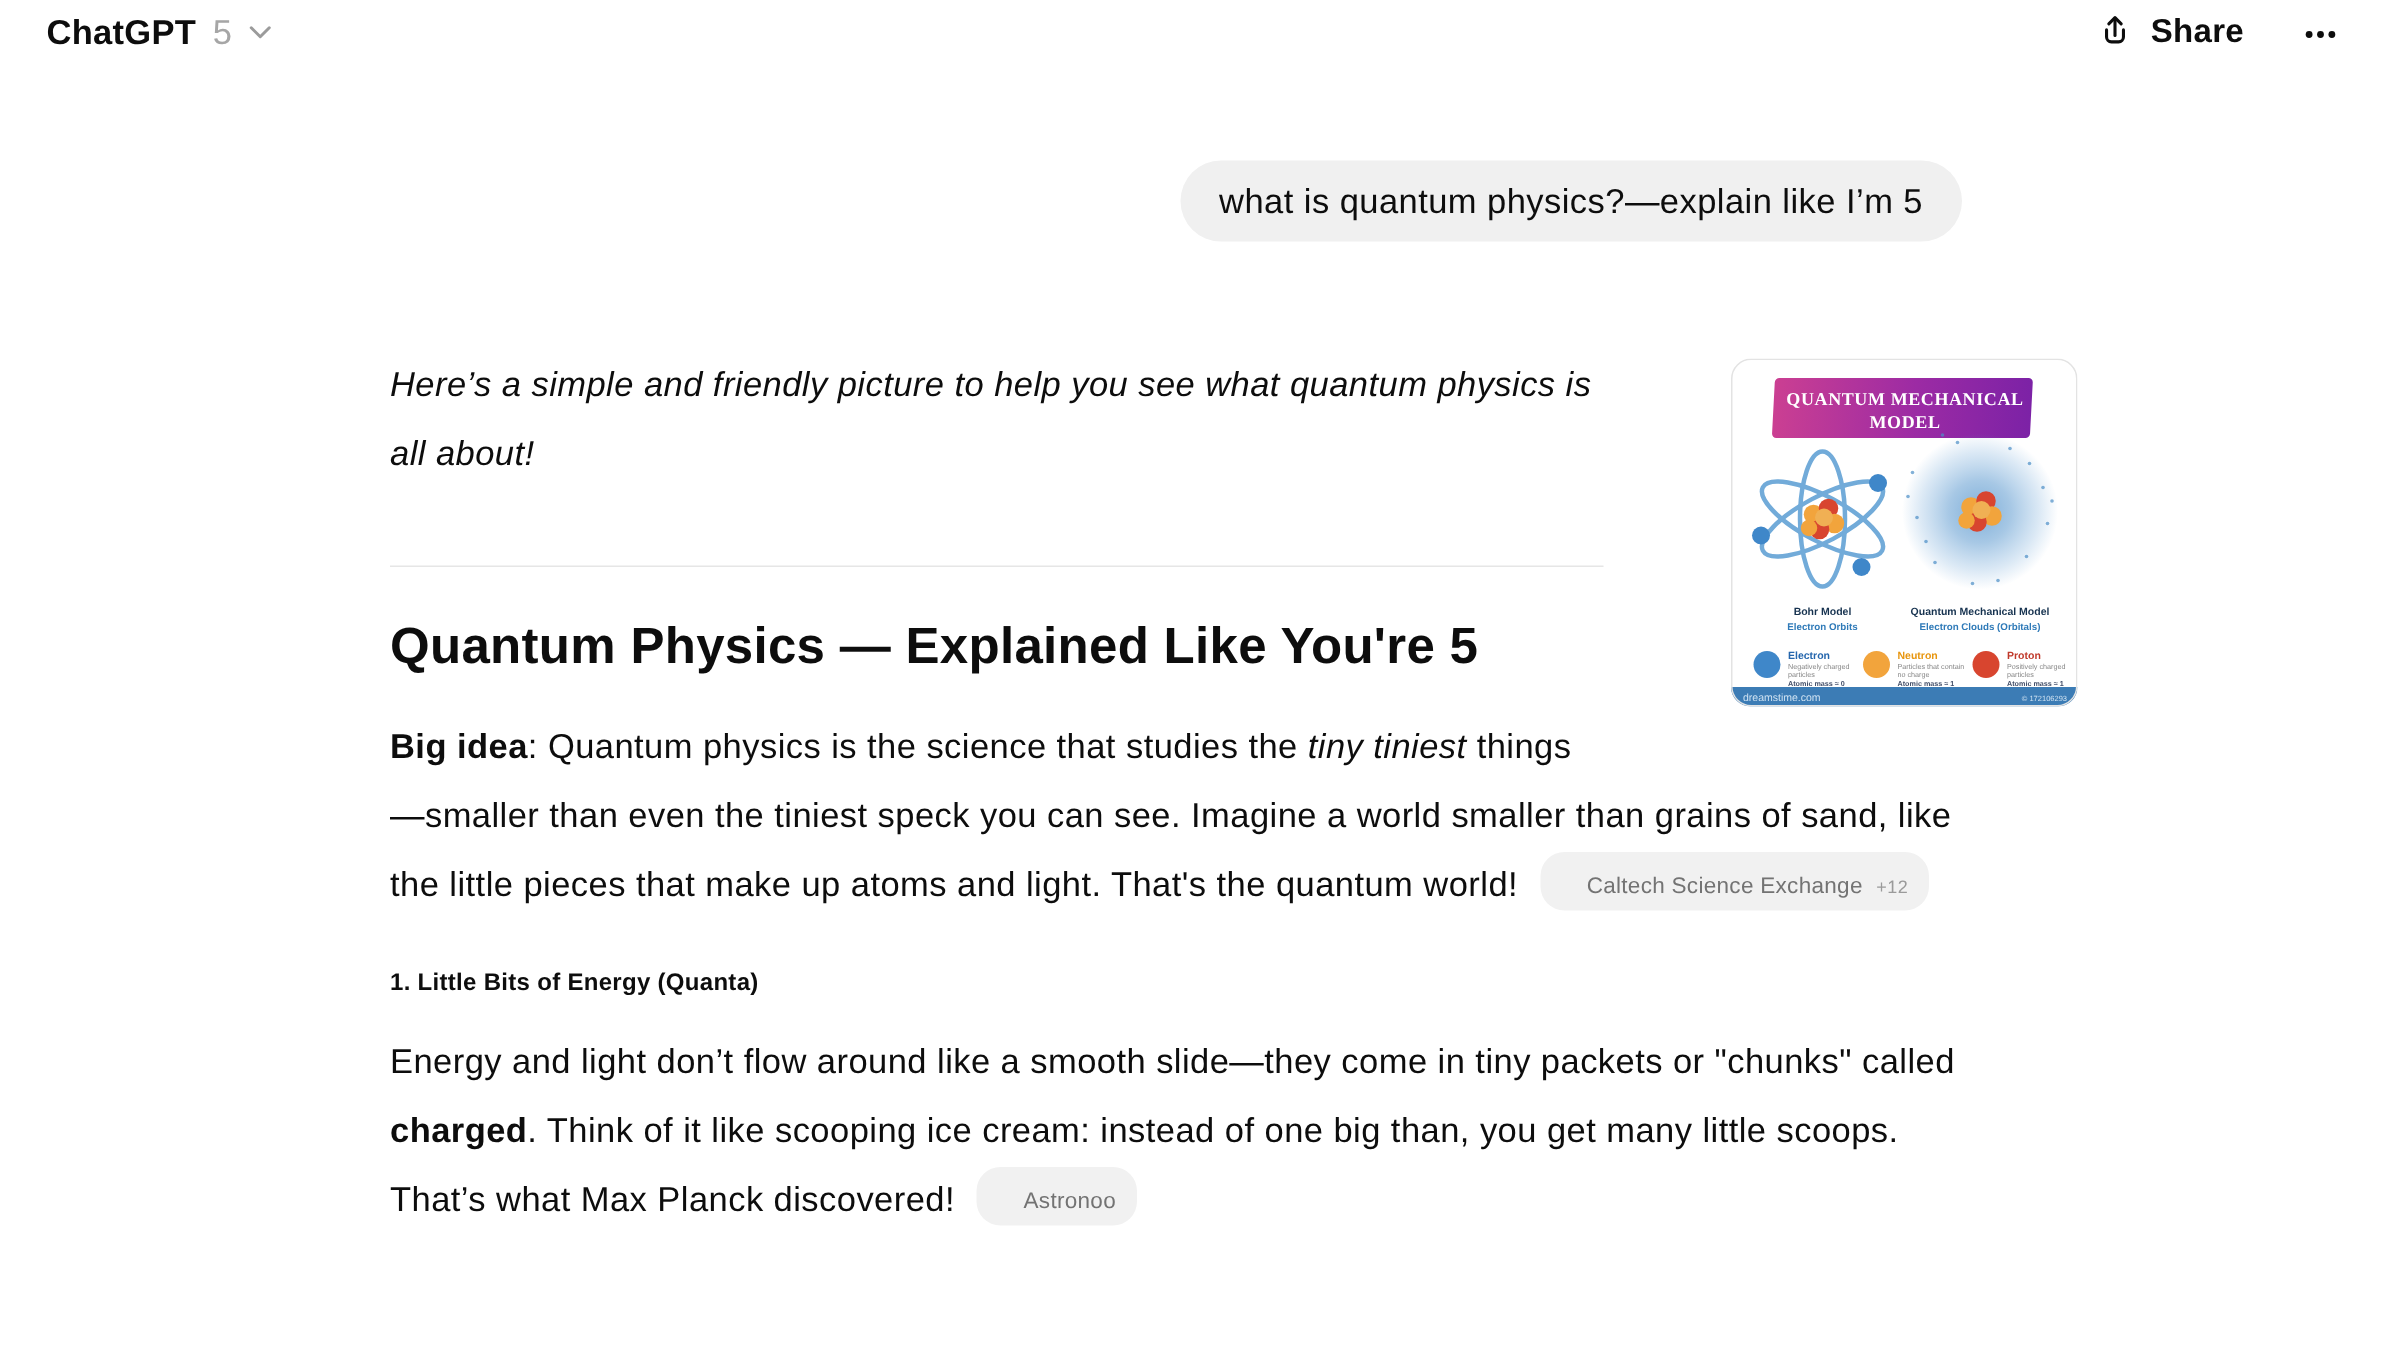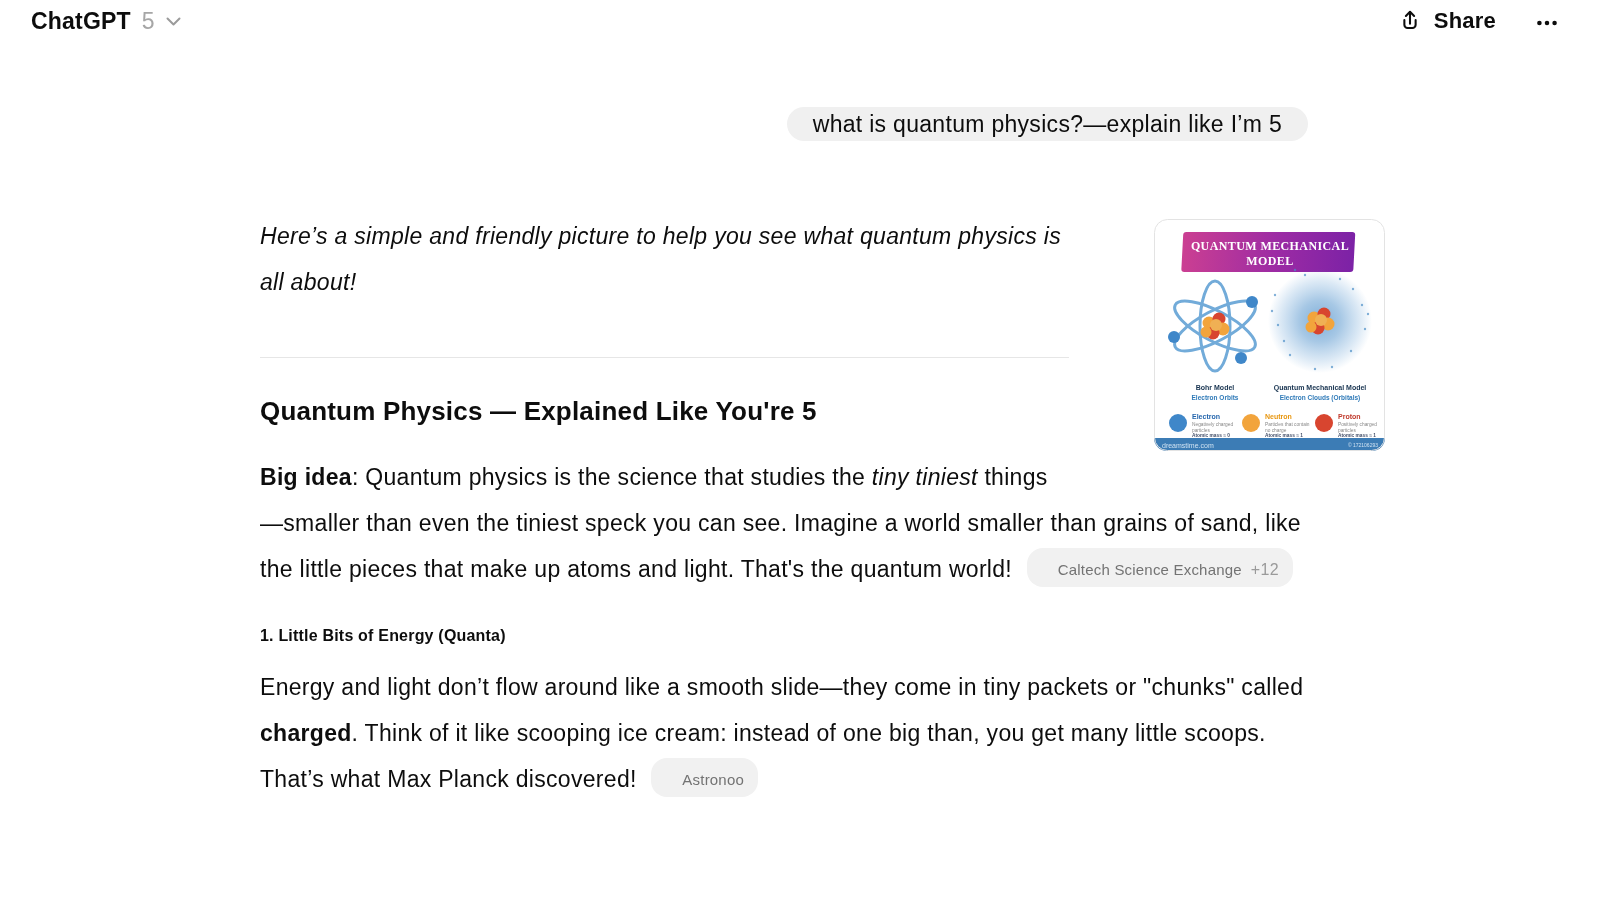--- a/index.html
+++ b/index.html
@@ -27,46 +27,46 @@
     font-family: inherit; font-size: 22px; font-weight: 700; color: #0d0d0d;
     padding: 8px 14px; border-radius: 24px; letter-spacing: 0.2px;
   }
   .more-btn { background: none; border: 0; cursor: pointer; padding: 10px; margin-left: 14px; border-radius: 50%; display: flex; }
 
   
   main { width: 1048px; margin-left: 260px; }
   .user-row { display: flex; justify-content: flex-end; margin-top: 23px; }
   .bubble {
     background: #f0f0f0; border-radius: 28px;
-    padding: 2px 26px; font-size: 23px; line-height: 30px; max-width: 820px;
+    padding: 12px 26px; font-size: 23px; line-height: 30px; max-width: 820px;
   }
 
   .assistant { margin-top: 72px; font-size: 23px; line-height: 46px; }
   .thumb {
     float: right; width: 184px; height: 232px;
     margin: 6px -30px 42px 85px; padding: 0; cursor: pointer;
   }
   .thumb svg { display: block; }
 
   .intro { margin: 0; font-style: italic; }
   .divider { display: flow-root; height: 0; border-top: 1px solid #e6e6e6; margin: 52px 0 0 0; }
-  h2 { font-size: 26px; line-height: 34px; font-weight: 700; margin: 36px 0 0 0; letter-spacing: 0.2px; }
+  h2 { font-size: 34px; line-height: 34px; font-weight: 700; margin: 36px 0 0 0; letter-spacing: 0.2px; }
   .body-p { margin: 26px 0 0 0; }
   h3 { font-size: 16px; line-height: 32px; font-weight: 700; margin: 28px 0 0 0; letter-spacing: 0.2px; }
   .body-p2 { margin: 12px 0 0 0; }
   .b { font-weight: 700; }
   .i { font-style: italic; }
 
   .pill {
     display: inline-block; background: #f1f1f1; border-radius: 16px;
     padding: 8px 14px; line-height: 1; vertical-align: 2px; margin-left: 8px;
     cursor: pointer; white-space: nowrap;
   }
   .pill-label { font-size: 15px; color: #737373; letter-spacing: 0.2px; margin-left: 17px; }
-  .pill-extra { font-size: 16px; color: #9a9a9a; margin-left: 9px; margin-top: 36px; }
+  .pill-extra { font-size: 12px; color: #9a9a9a; margin-left: 9px; margin-top: 36px; }
 
   
   .t-banner { font: 700 12px "Liberation Serif", serif; fill: #ffffff; text-anchor: middle; letter-spacing: 0.4px; }
   .t-model  { font: 700 7px "Liberation Sans", sans-serif; fill: #16324f; text-anchor: middle; letter-spacing: 0; }
   .t-sub    { font: 700 6.5px "Liberation Sans", sans-serif; fill: #2f7ab8; text-anchor: middle; letter-spacing: 0; }
   .t-name   { font: 700 7px "Liberation Sans", sans-serif; letter-spacing: 0; }
   .c-blue   { fill: #2566ad; } .c-orange { fill: #e8960f; } .c-red { fill: #c0392b; }
   .t-tiny   { font: 4.8px "Liberation Sans", sans-serif; fill: #888888; letter-spacing: 0; }
   .t-tinyb  { font: 700 4.8px "Liberation Sans", sans-serif; fill: #44506a; letter-spacing: 0; }
   .t-wm     { font: 7px "Liberation Sans", sans-serif; fill: #cfe2f2; letter-spacing: 0; }

